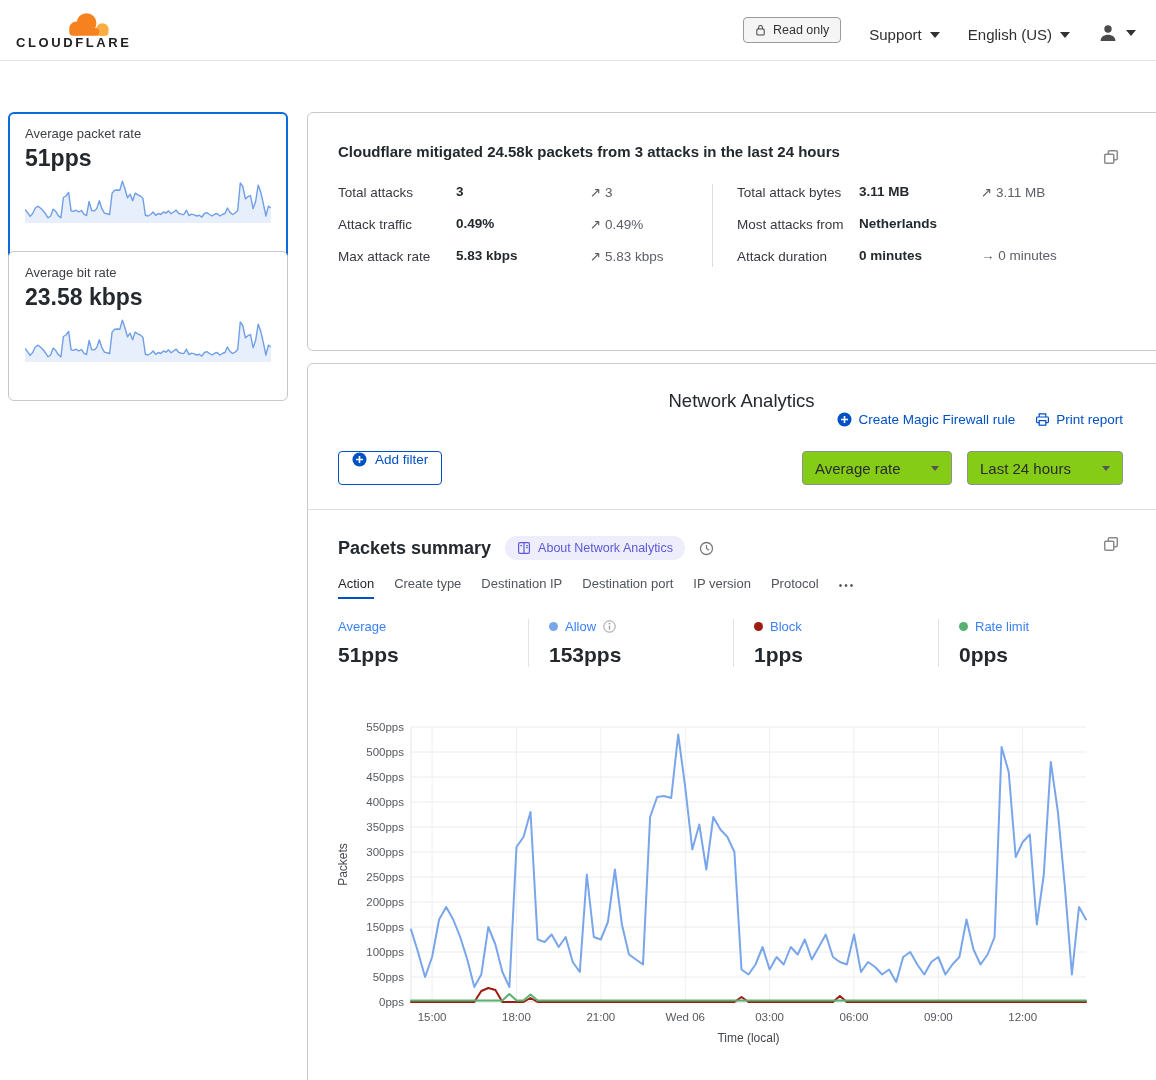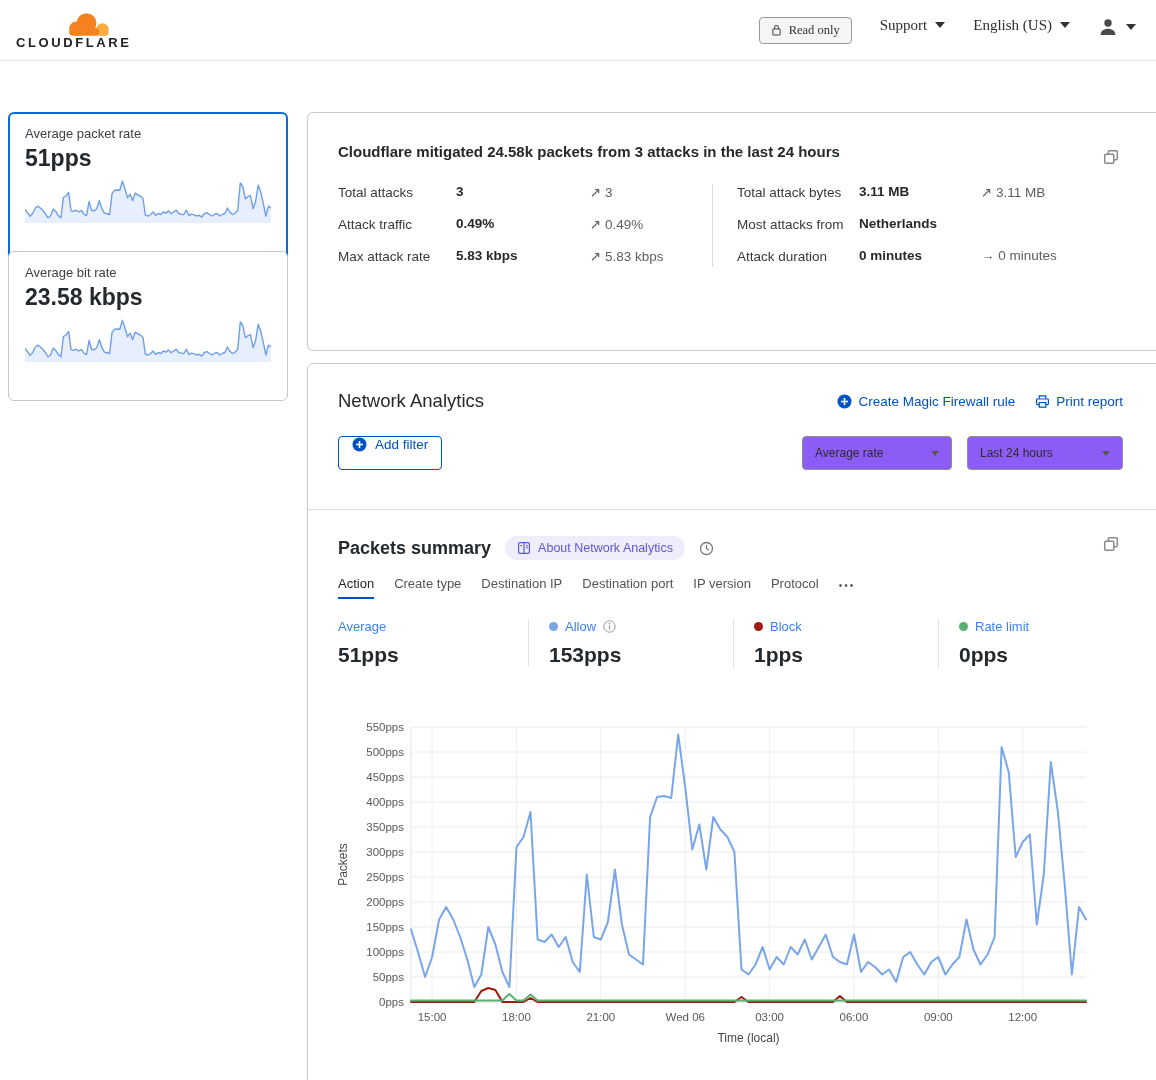--- a/index.html
+++ b/index.html
@@ -6,21 +6,21 @@
   body{
     width:1156px;height:1080px;overflow:hidden;background:#fff;
     font-family:"Liberation Sans","DejaVu Sans",sans-serif;color:#333;position:relative;
   }
   
   .topbar{position:absolute;top:0;left:0;width:1156px;height:61px;background:#fff;
     border-bottom:1px solid #e2e2e2;display:flex;align-items:center;padding:0 20px 0 16px;box-sizing:border-box;}
   .logo{display:flex;flex-direction:column;align-items:flex-start;}
   .logo svg{margin-left:44px;display:block;}
   .logo-text{font-size:13px;font-weight:bold;letter-spacing:2.6px;color:#222;margin-top:-3px;}
-  .topbar-right{margin-left:auto;display:flex;align-items:flex-start;gap:28px;font-family:Liberation Serif, serif;}
+  .topbar-right{margin-left:auto;display:flex;align-items:flex-end;gap:28px;}
   .readonly-badge{display:inline-flex;align-items:center;gap:7px;border:1px solid #9b9b9b;
     background:#f5f5f5;border-radius:4px;padding:5px 11px;font-size:12.5px;color:#333;cursor:default;}
   .hdr-item{display:inline-flex;align-items:center;gap:8px;font-size:15px;color:#2f2f2f;cursor:pointer;}
   .caret{width:0;height:0;border-left:5px solid transparent;border-right:5px solid transparent;border-top:6px solid #333;display:inline-block;}
   
   .mini-card{position:absolute;left:8px;width:280px;height:150px;background:#fff;
     border:1px solid #c7c7c7;border-radius:6px;box-sizing:border-box;padding:13px 16px 0;cursor:pointer;}
   .mini-card.selected{border:2px solid #0b6bd8;padding:12px 15px 0;}
   .mini-label{font-size:13px;color:#3c4046;}
   .mini-value{font-size:23px;font-weight:bold;color:#24292e;margin-top:4px;}
@@ -36,30 +36,30 @@
   .summary-stats{display:flex;margin-top:24px;}
   .stat-grid{display:grid;font-size:13.5px;align-items:start;}
   .stat-grid.left{grid-template-columns:118px 134px auto;row-gap:14px;width:374px;}
   .stat-grid.right{grid-template-columns:122px 122px auto;row-gap:13px;padding-left:24px;flex:1;}
   .vdivider{width:1px;background:#ddd;align-self:stretch;}
   .stat-label{color:#36393f;line-height:1.35;}
   .stat-value{font-weight:bold;color:#24292e;}
   .stat-delta{color:#5c6066;}
   
   .na-section1{padding:26px 30px 0;height:145px;box-sizing:border-box;}
-  .na-row1{display:flex;align-items:center;}
+  .na-row1{display:flex;align-items:center;flex-direction:column;}
   .na-title{font-size:18.5px;color:#24292e;}
   .na-links{margin-left:auto;display:flex;align-items:center;gap:20px;margin-right:22px;}
   .link{display:inline-flex;align-items:center;gap:6px;color:#0051c3;font-size:13.5px;cursor:pointer;}
   .na-row2{display:flex;align-items:center;margin-top:24px;}
   .btn-outline{display:inline-flex;gap:8px;border:1px solid #0051c3;color:#0051c3;
     border-radius:4px;padding:0 13px;height:34px;font-size:13.5px;background:#fff;cursor:pointer;}
   .na-selects{margin-left:auto;display:flex;gap:15px;margin-right:22px;}
   .select{display:flex;align-items:center;justify-content:space-between;border:1px solid #8f8f8f;border-radius:4px;
-    height:34px;padding:0 12px;font-size:12px;color:#2c2c2c;background:#8b5cf6;cursor:pointer;box-sizing:border-box;}
+    height:34px;padding:0 12px;font-size:15px;color:#2c2c2c;background:#84cc16;cursor:pointer;box-sizing:border-box;}
   .select .caret{border-top-color:#555;border-left-width:4.5px;border-right-width:4.5px;border-top-width:5.5px;}
   .sel-metric{width:150px;}
   .sel-range{width:156px;}
   .na-section2{border-top:1px solid #ddd;padding:26px 30px 0;position:relative;}
   .ps-header{display:flex;align-items:center;gap:14px;}
   .ps-title{font-size:18px;font-weight:bold;color:#24292e;}
   .pill{display:inline-flex;align-items:center;gap:7px;background:#eeedfc;color:#5c59d6;
     border-radius:14px;padding:5px 12px;font-size:12.5px;cursor:pointer;}
   .tabs{display:flex;align-items:flex-end;gap:20px;margin-top:16px;font-size:13px;color:#50555b;}
   .tab{padding-bottom:6px;cursor:pointer;border-bottom:2px solid transparent;}

